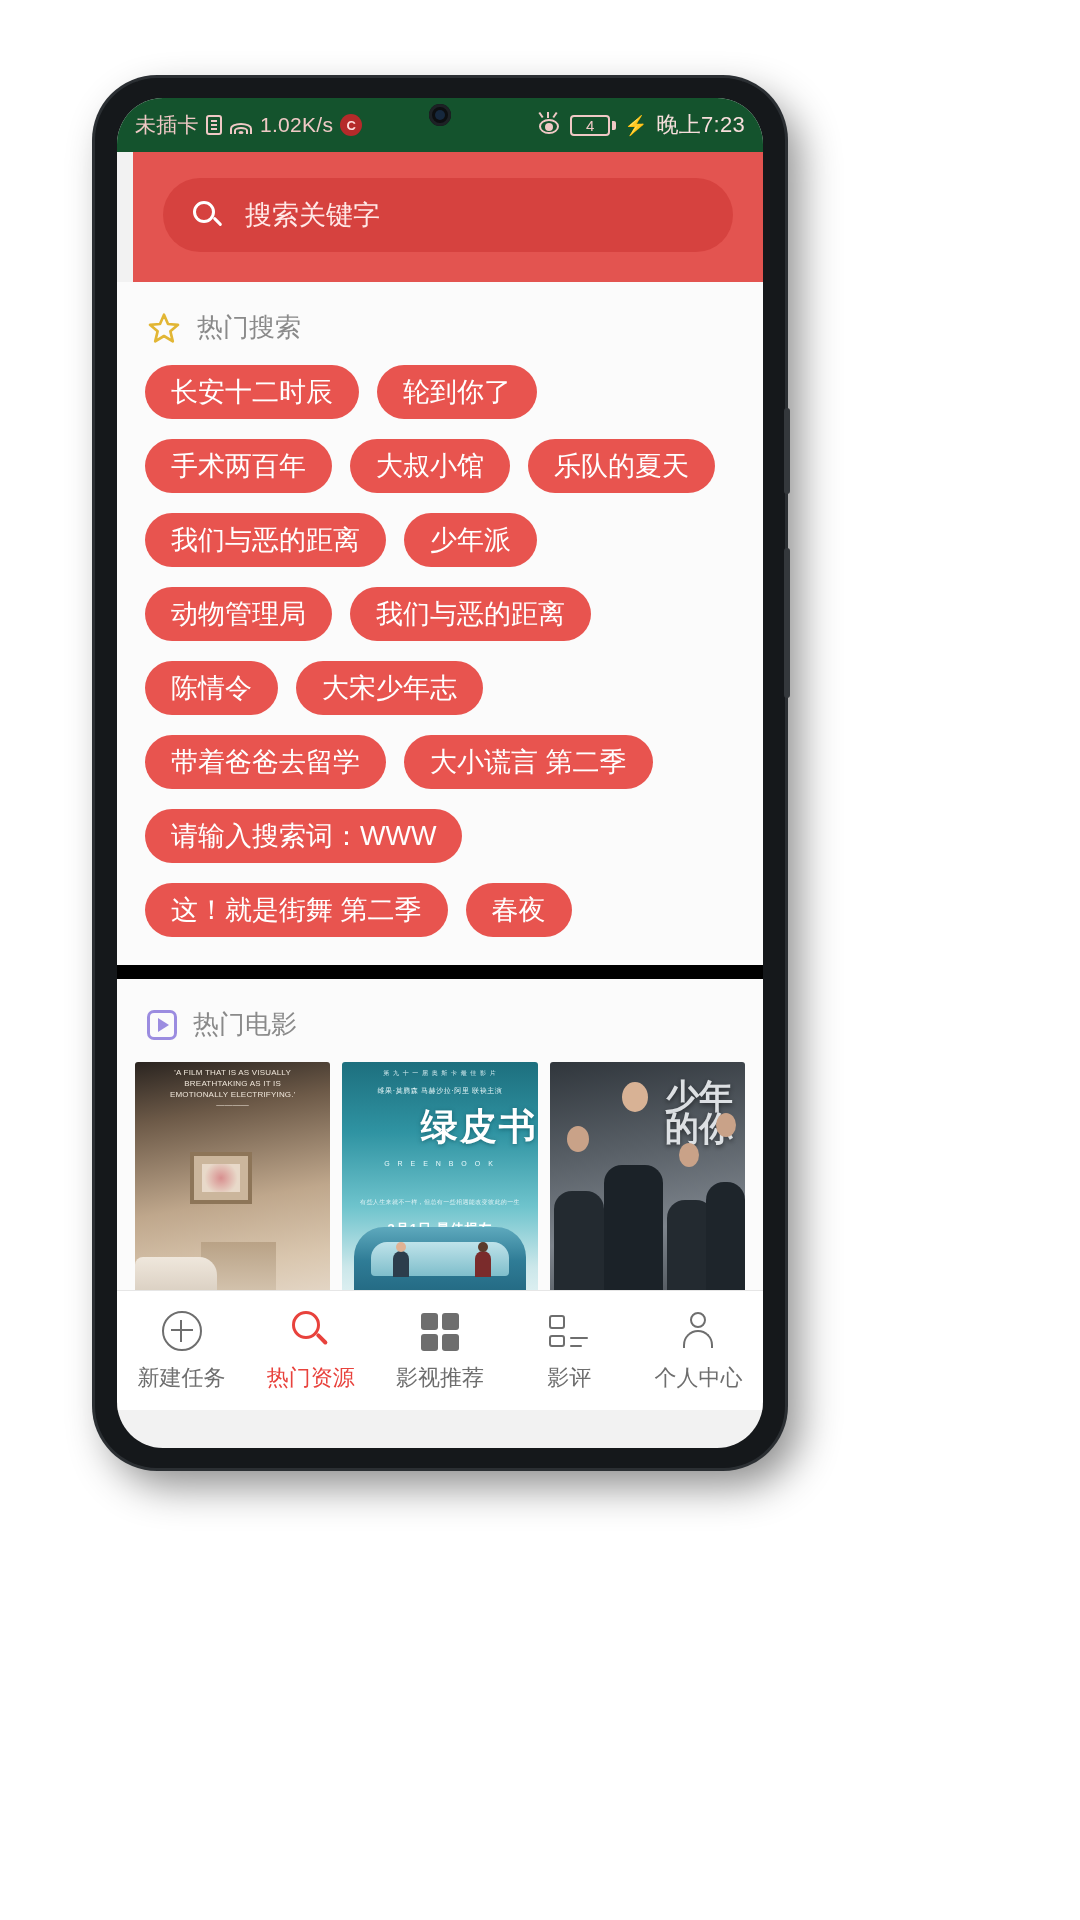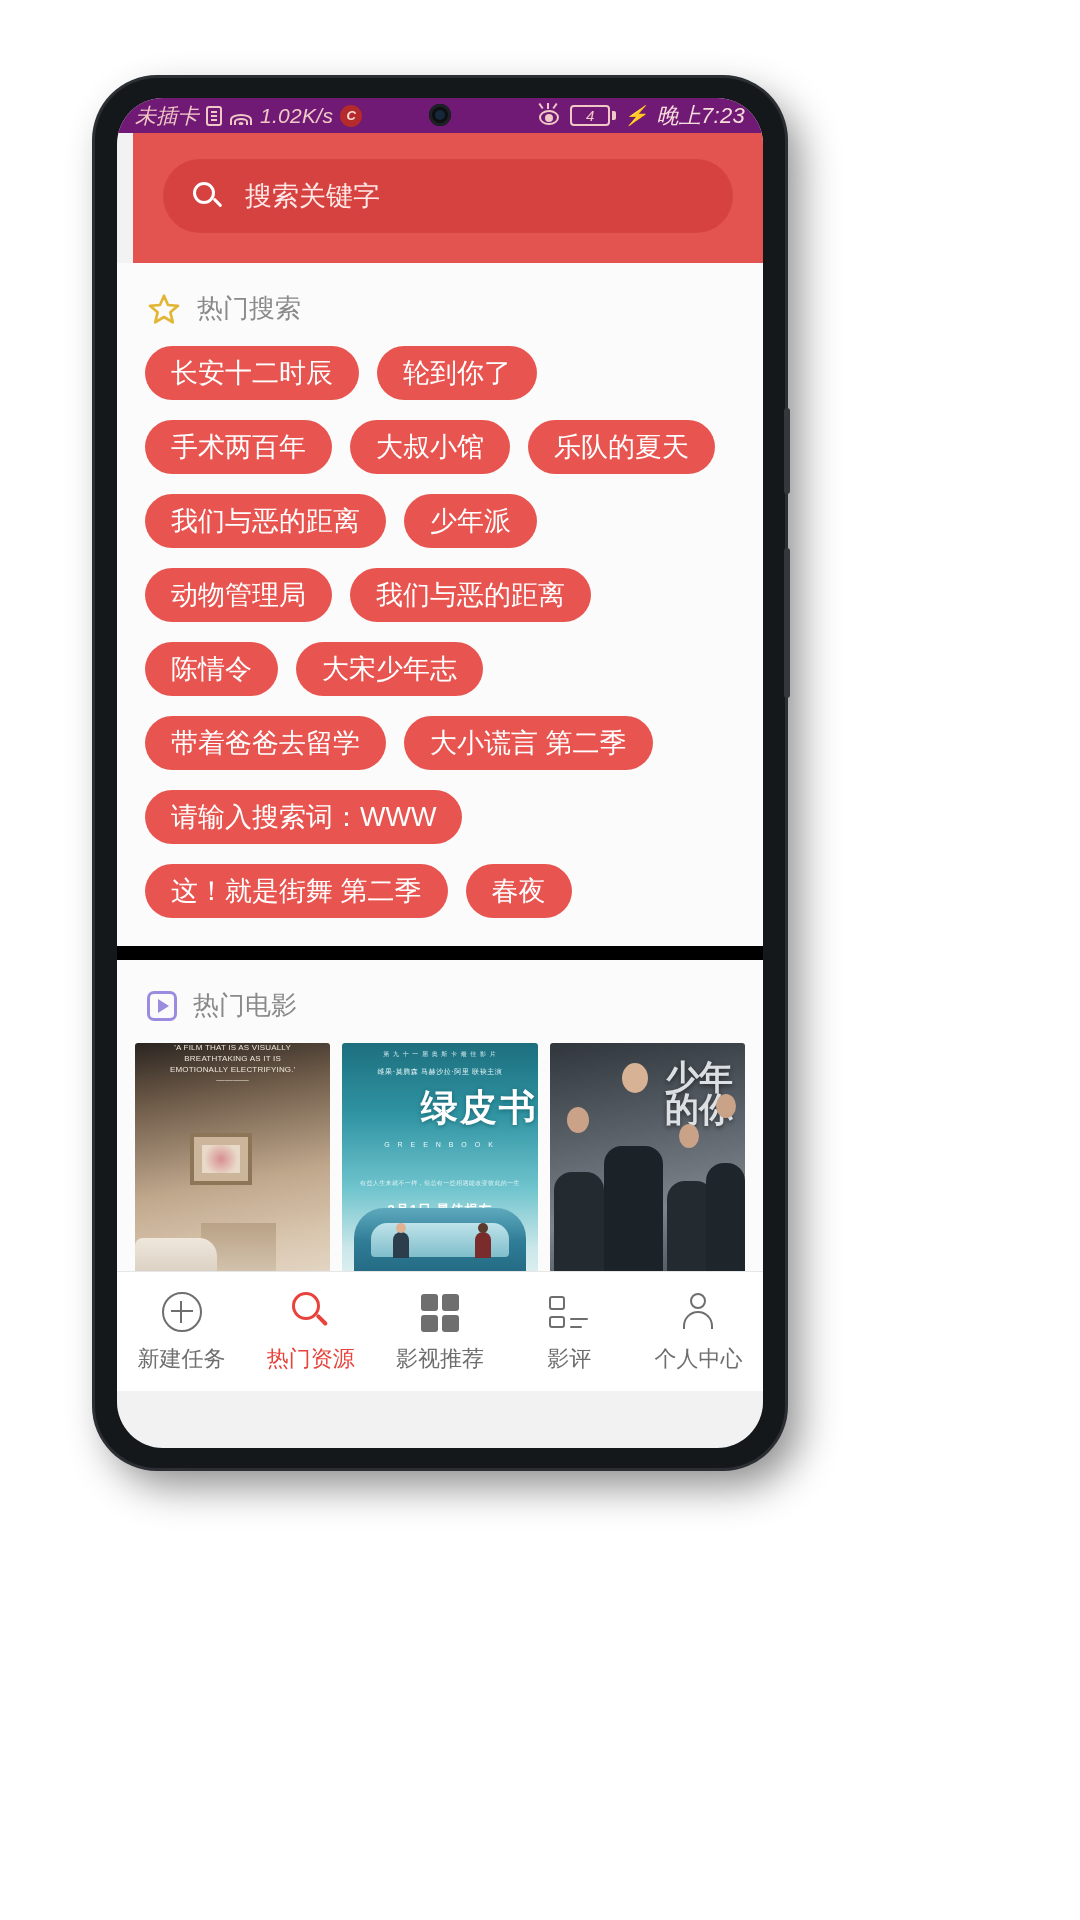--- a/index.html
+++ b/index.html
@@ -43,28 +43,27 @@
   }
   #camera-dot::after{
     content:''; position:absolute; left:6px; top:6px;
     width:10px;height:10px;border-radius:50%;
     background:#16283d;
   }
 
   
   #status-bar {
     position:relative;
-    height:35px;
-    background:#701a75;
+    height:54px;
+    background:#14532d;
     display:flex; align-items:center;
     padding:0 18px;
     color:#f0c9c6;
     font-size:21px;
     letter-spacing:.3px;
-    font-style:italic;
   }
   #status-left { display:flex; align-items:center; gap:7px; flex:1; }
   #status-right{ display:flex; align-items:center; gap:8px; }
 
   .sim-icon {
     width:16px;height:20px;border:2px solid #f0c9c6;border-radius:3px;
     position:relative;
   }
   .sim-icon::after{
     content:'';position:absolute;left:3px;top:3px;width:6px;height:2px;background:#f0c9c6;
@@ -213,21 +212,21 @@
     height:250px;
     border-radius:3px;
     overflow:hidden;
     position:relative;
   }
   
   #poster-0{
     background:linear-gradient(170deg,#2a2420 0%,#6d5a48 22%,#bfa78c 55%,#d9c6ae 78%,#e8ddd0 100%);
   }
   #poster-0 .quote{
-    position:absolute;top:0;left:0;right:0;text-align:center;
+    position:absolute;top:6px;left:0;right:0;text-align:center;
     color:#efe6da;font-size:8px;line-height:1.35;letter-spacing:.2px;
     padding:0 12px;
   }
   #poster-0 .frame{
     position:absolute;left:44%;top:36%;transform:translateX(-50%);
     width:62px;height:52px;background:#cbb69c;border:4px solid #8d7558;
   }
   #poster-0 .frame::after{
     content:'';position:absolute;left:8px;top:8px;right:8px;bottom:8px;
     background:radial-gradient(circle at 50% 50%, #d88f8f 0%, #e8d9c9 70%);

